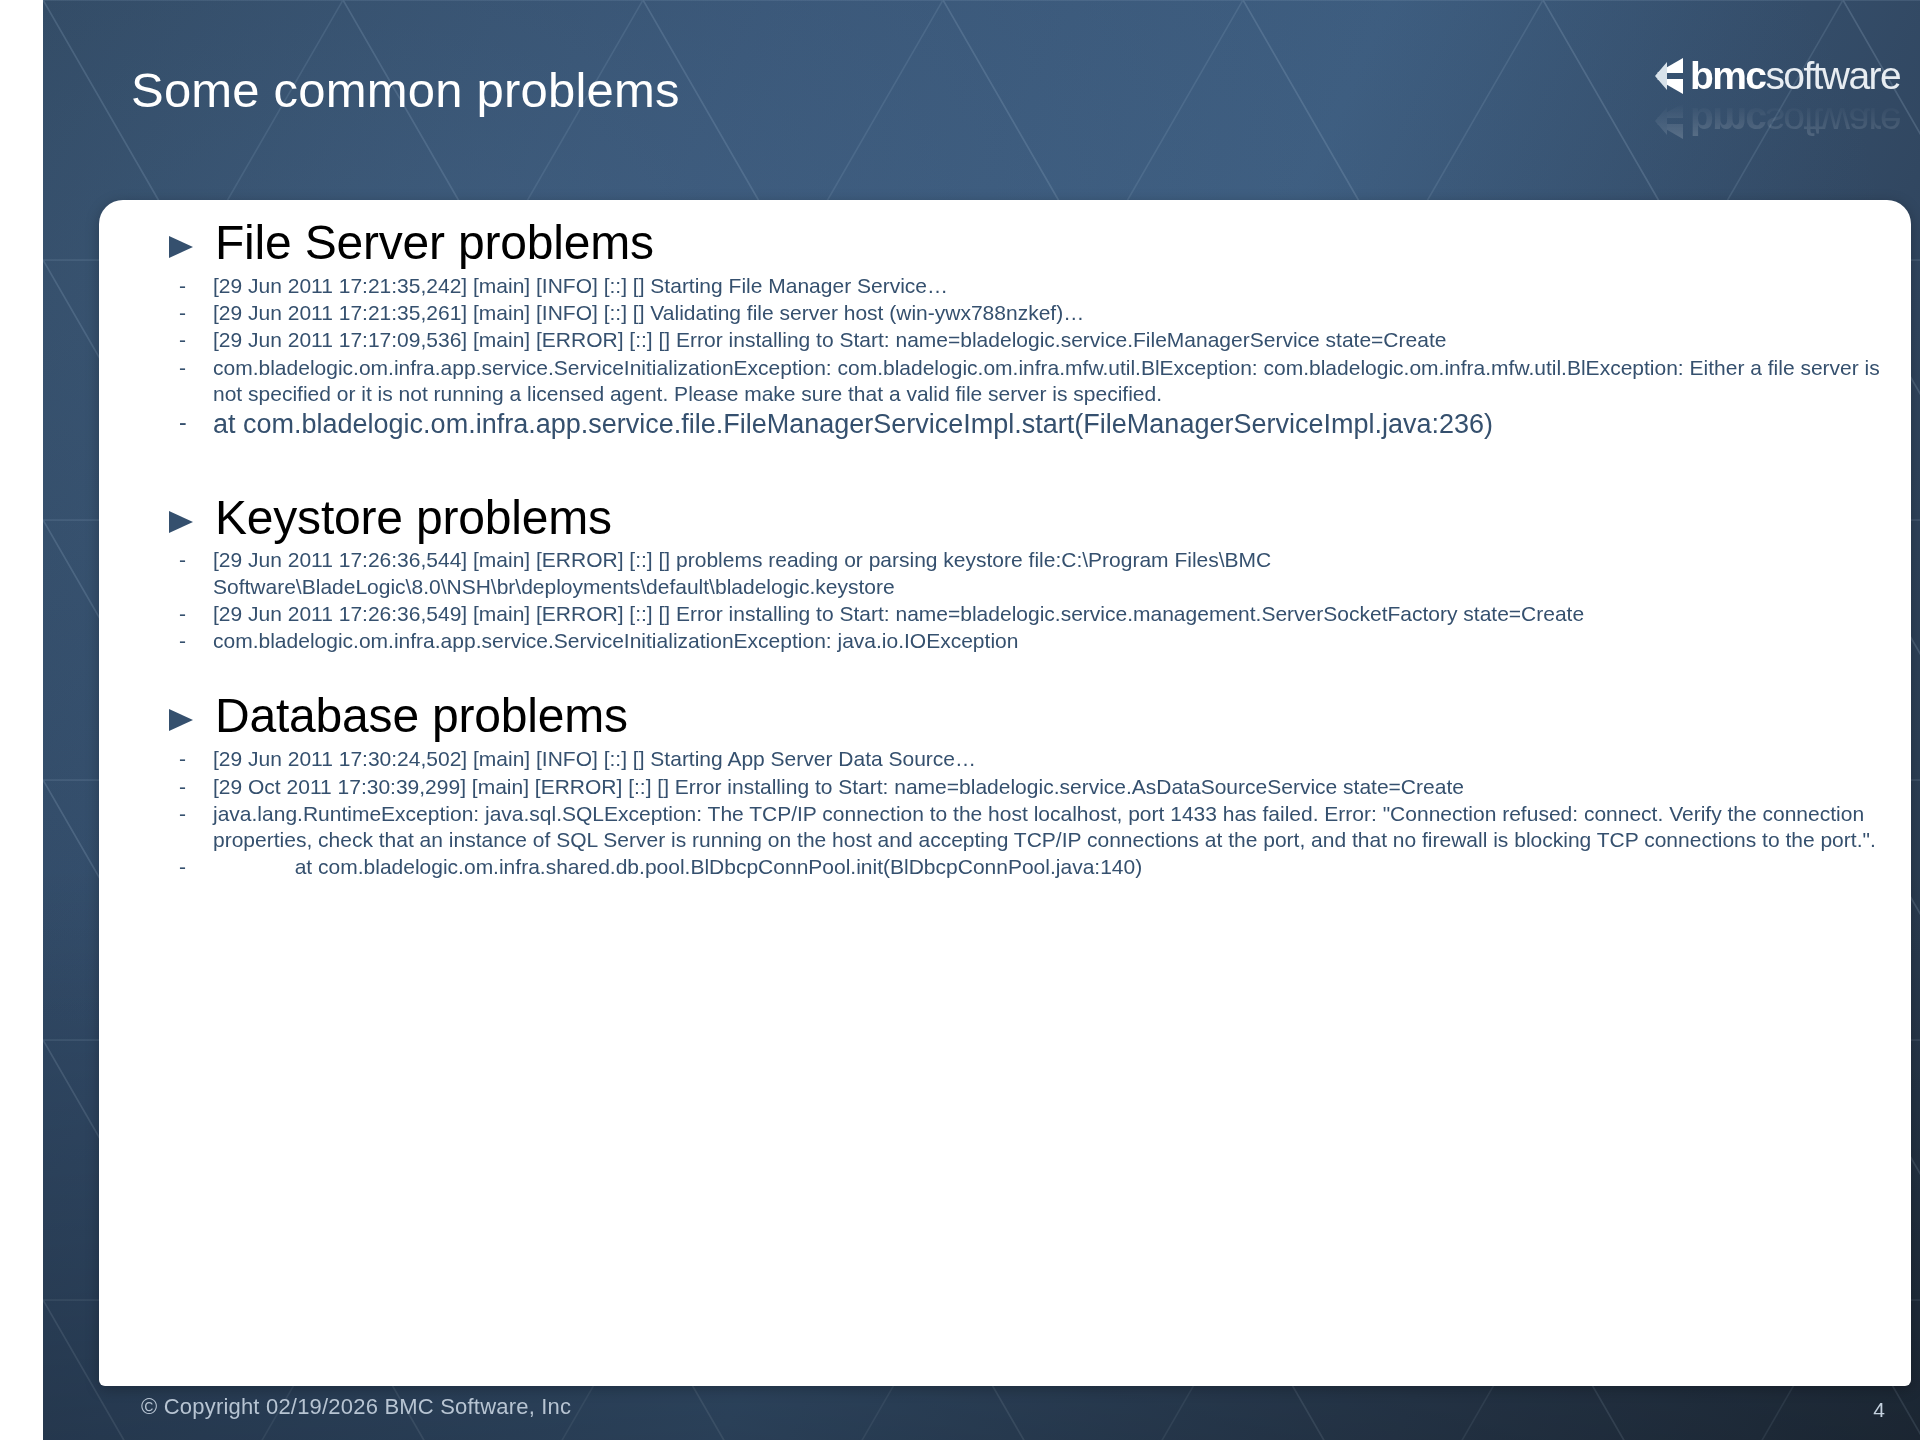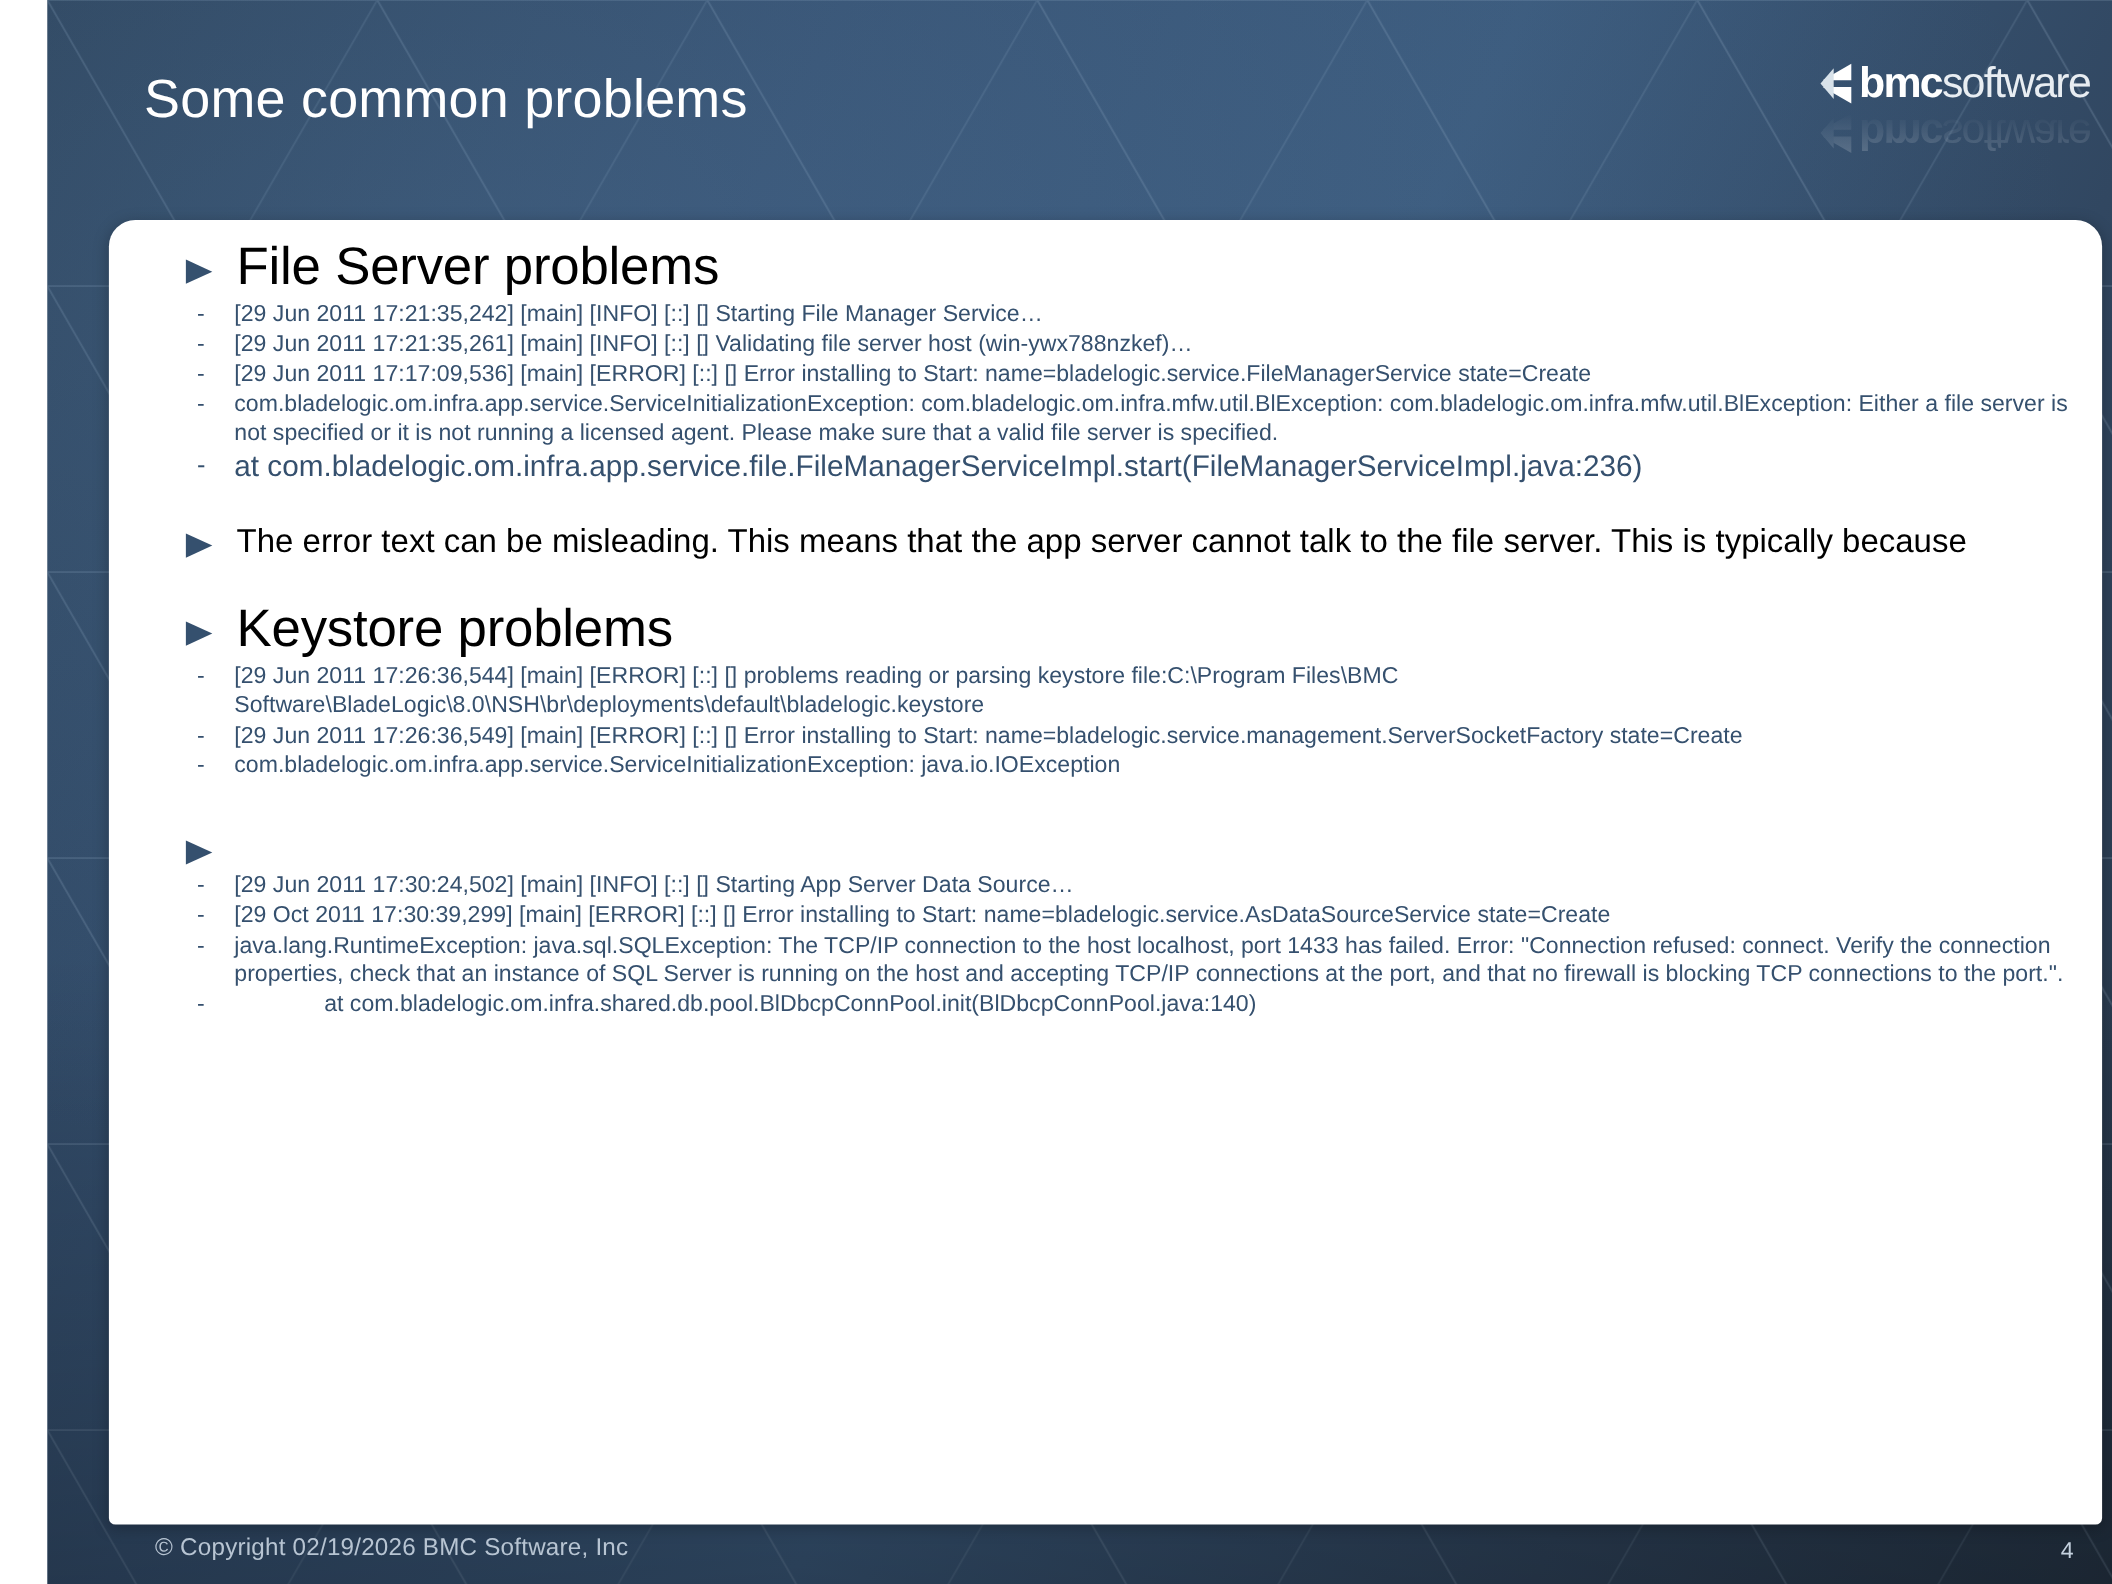--- a/index.html
+++ b/index.html
@@ -257,62 +257,55 @@
           <div class="txt">com.bladelogic.om.infra.app.service.ServiceInitializationException: com.bladelogic.om.infra.mfw.util.BlException: com.bladelogic.om.infra.mfw.util.BlException: Either a file server is not specified or it is not running a licensed agent. Please make sure that a valid file server is specified.</div>
         </div>
         <div class="l2 big">
           <div class="dash">-</div>
           <div class="txt">at com.bladelogic.om.infra.app.service.file.FileManagerServiceImpl.start(FileManagerServiceImpl.java:236)</div>
         </div>
       </div>
 
       <div class="sec-gap-sm"></div>
 
+
+      <div class="sec-gap"></div>
+
       <div class="l1">
         <div class="tri">
           <svg width="30" height="26" viewBox="0 0 30 26">
               <path d="M2 2 L26 13 L2 24 Z" fill="#35506e"></path>
             </svg>
         </div>
-        <div class="l1-para">The error text can be misleading.  This means that the app server cannot talk to the file server.  This is typically because</div>
+        <div class="l1-head">Keystore problems</div>
+      </div>
+      <div class="l2-list">
+        <div class="l2">
+          <div class="dash">-</div>
+          <div class="txt">[29 Jun 2011 17:26:36,544] [main] [ERROR] [::] [] problems reading or parsing keystore file:C:\Program Files\BMC Software\BladeLogic\8.0\NSH\br\deployments\default\bladelogic.keystore</div>
+        </div>
+        <div class="l2">
+          <div class="dash">-</div>
+          <div class="txt">[29 Jun 2011 17:26:36,549] [main] [ERROR] [::] [] Error installing to Start: name=bladelogic.service.management.ServerSocketFactory state=Create</div>
+        </div>
+        <div class="l2">
+          <div class="dash">-</div>
+          <div class="txt">com.bladelogic.om.infra.app.service.ServiceInitializationException: java.io.IOException</div>
+        </div>
       </div>
 
       <div class="sec-gap"></div>
 
       <div class="l1">
         <div class="tri">
           <svg width="30" height="26" viewBox="0 0 30 26">
               <path d="M2 2 L26 13 L2 24 Z" fill="#35506e"></path>
             </svg>
         </div>
-        <div class="l1-head">Keystore problems</div>
-      </div>
-      <div class="l2-list">
-        <div class="l2">
-          <div class="dash">-</div>
-          <div class="txt">[29 Jun 2011 17:26:36,544] [main] [ERROR] [::] [] problems reading or parsing keystore file:C:\Program Files\BMC Software\BladeLogic\8.0\NSH\br\deployments\default\bladelogic.keystore</div>
-        </div>
-        <div class="l2">
-          <div class="dash">-</div>
-          <div class="txt">[29 Jun 2011 17:26:36,549] [main] [ERROR] [::] [] Error installing to Start: name=bladelogic.service.management.ServerSocketFactory state=Create</div>
-        </div>
-        <div class="l2">
-          <div class="dash">-</div>
-          <div class="txt">com.bladelogic.om.infra.app.service.ServiceInitializationException: java.io.IOException</div>
-        </div>
-      </div>
-
-      <div class="sec-gap"></div>
-
-      <div class="l1">
-        <div class="tri">
-          <svg width="30" height="26" viewBox="0 0 30 26">
-              <path d="M2 2 L26 13 L2 24 Z" fill="#35506e"></path>
-            </svg>
-        </div>
+        <div class="l1-head">Database problems</div>
       </div>
       <div class="l2-list">
         <div class="l2">
           <div class="dash">-</div>
           <div class="txt">[29 Jun 2011 17:30:24,502] [main] [INFO] [::] [] Starting App Server Data Source…</div>
         </div>
         <div class="l2">
           <div class="dash">-</div>
           <div class="txt">[29 Oct 2011 17:30:39,299] [main] [ERROR] [::] [] Error installing to Start: name=bladelogic.service.AsDataSourceService state=Create</div>
         </div>

